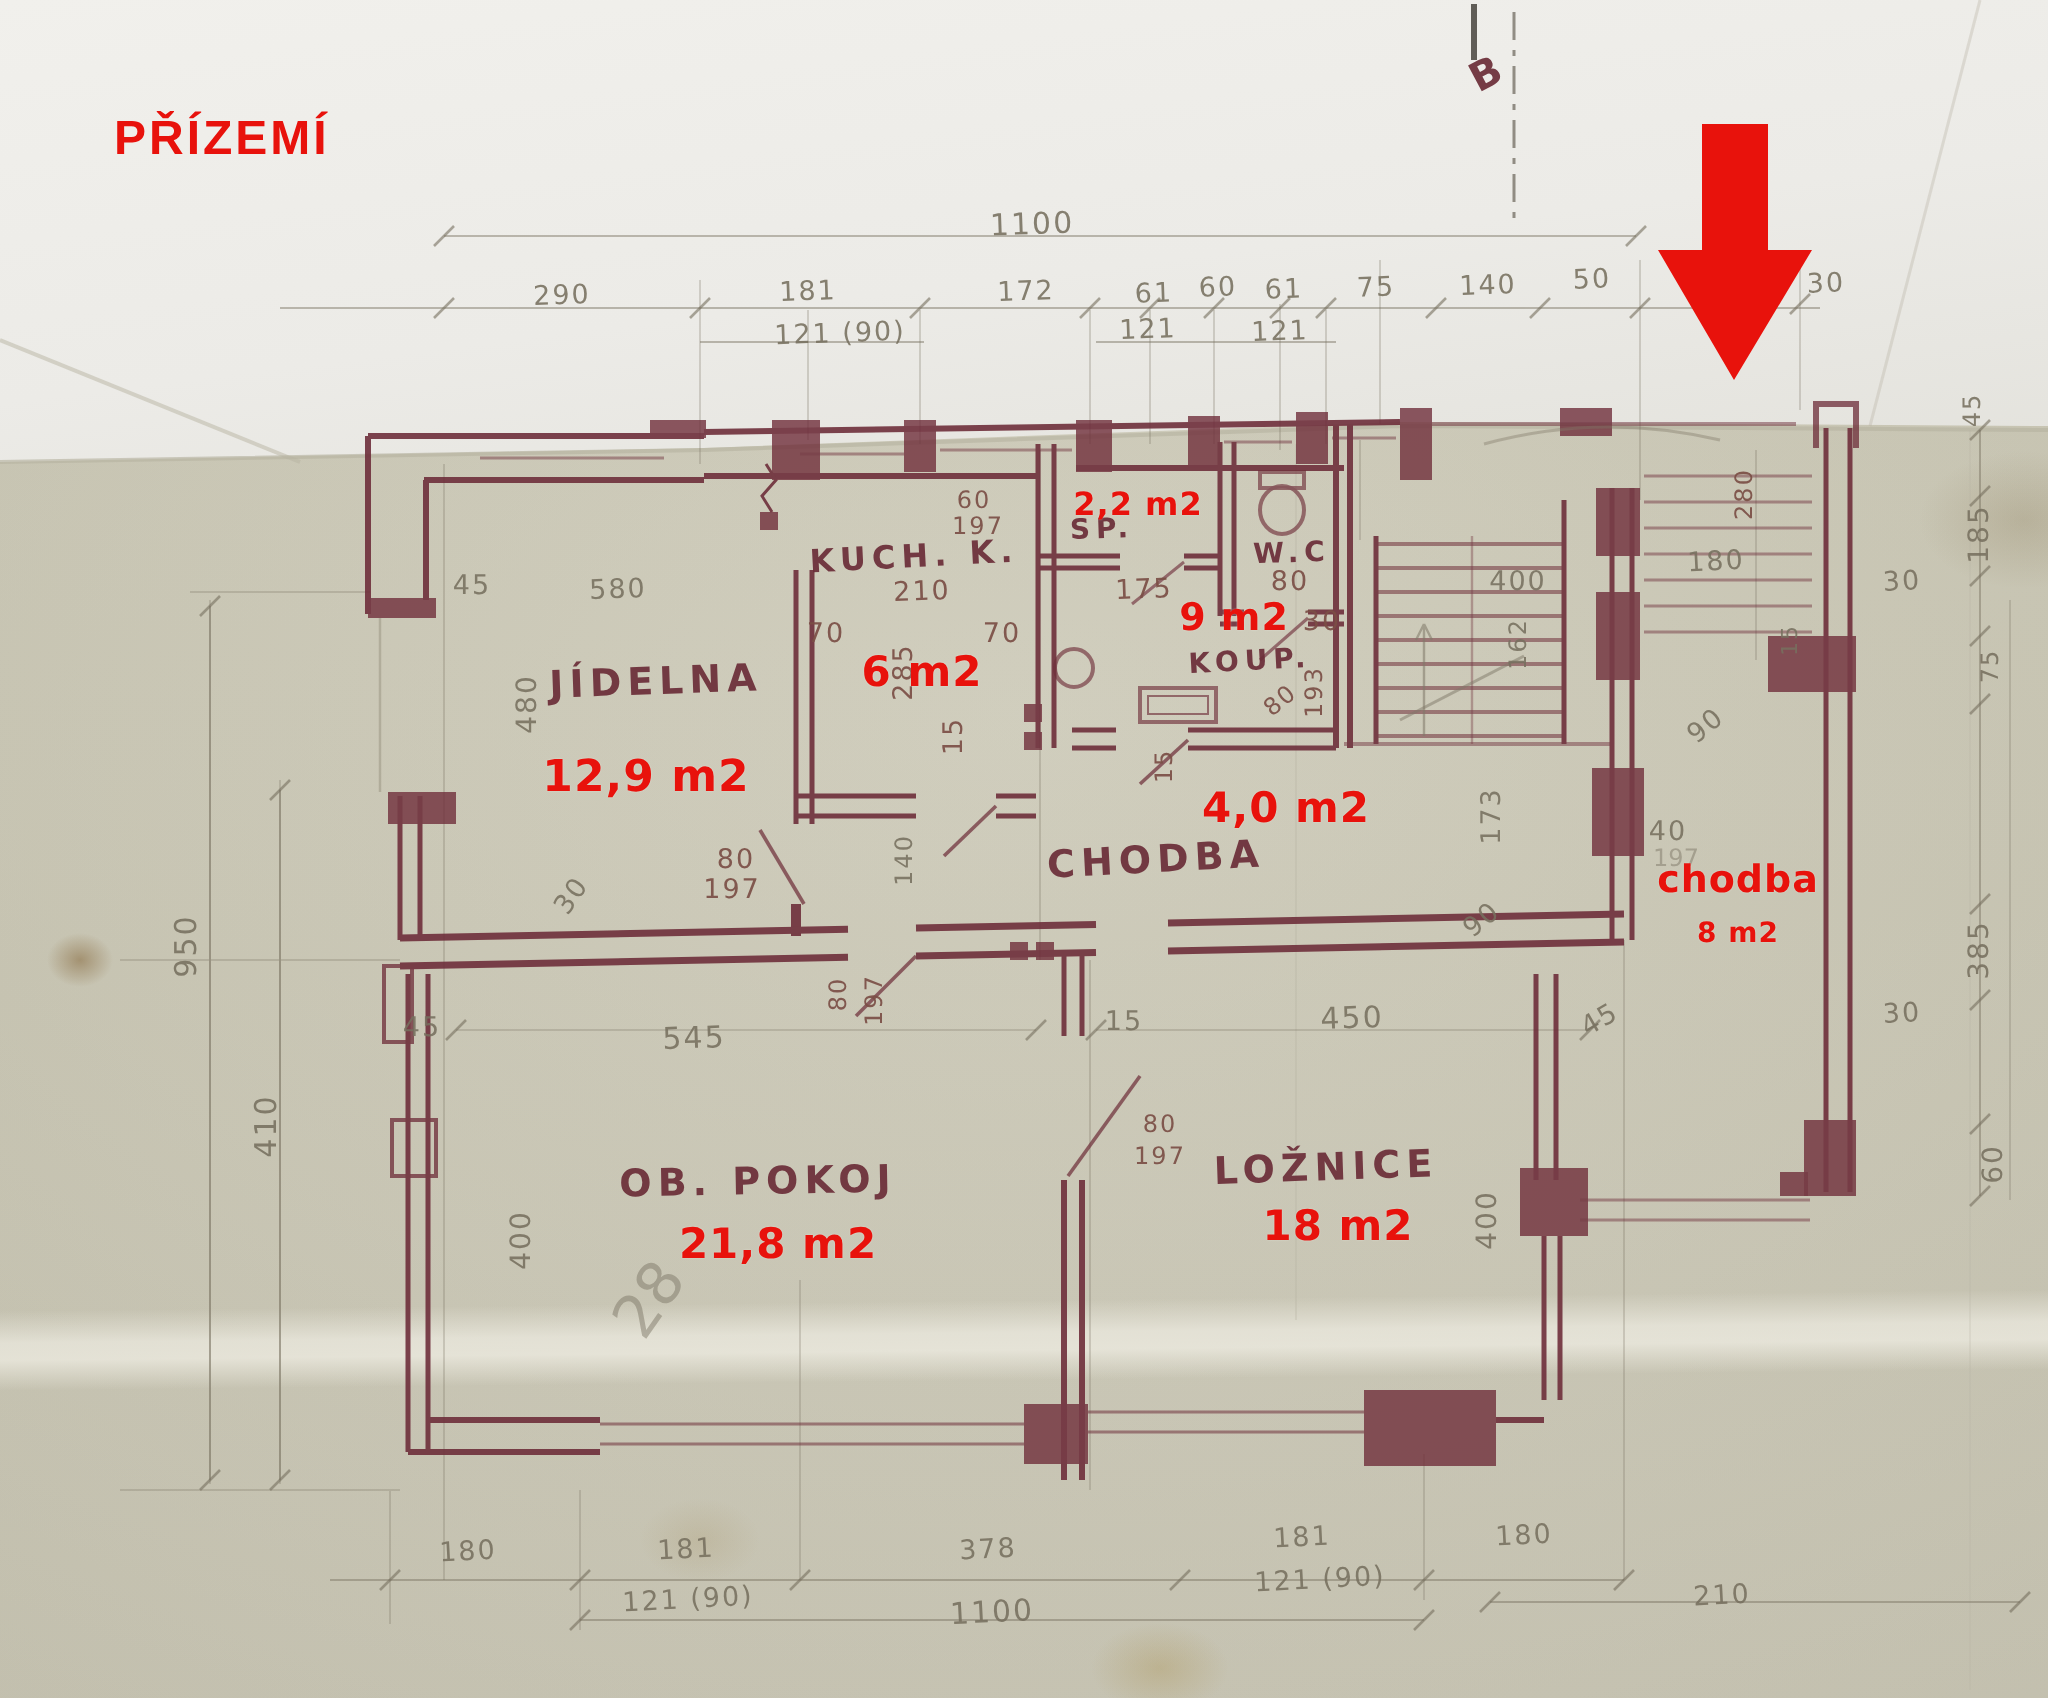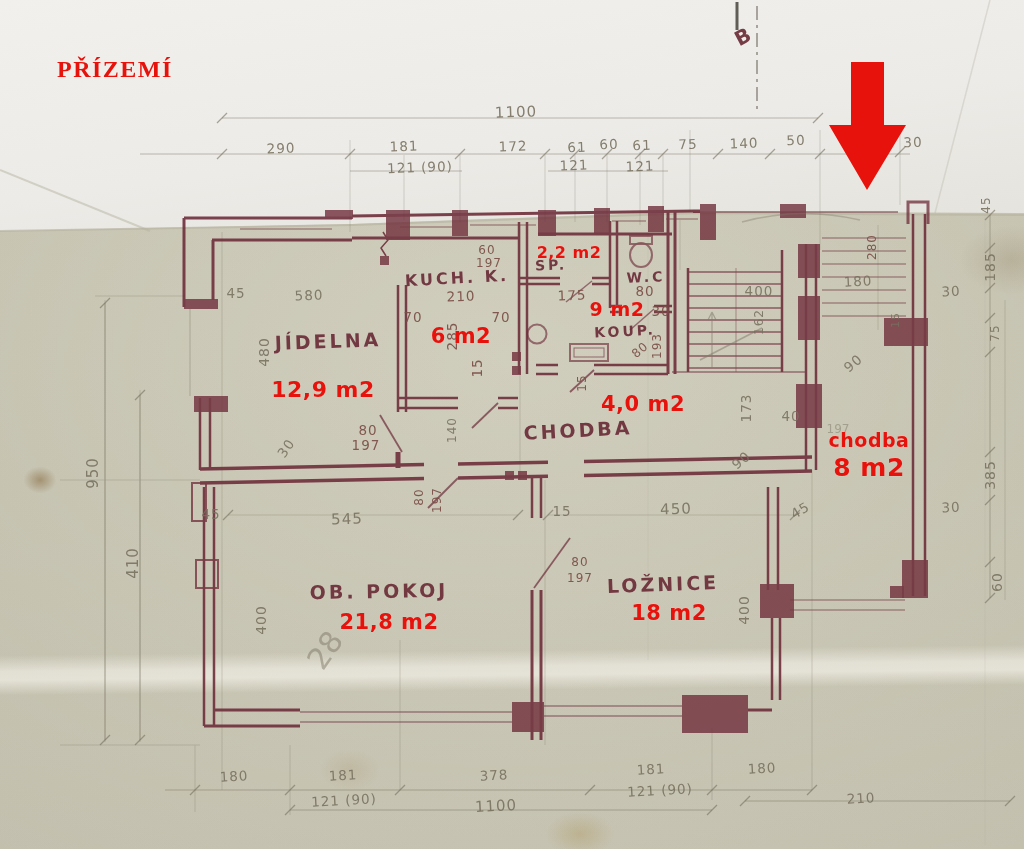--- a/index.html
+++ b/index.html
@@ -33,21 +33,21 @@
   .crease{stroke:#b7b3a2;fill:none;}
   .ann{position:absolute;white-space:nowrap;transform:translate(-50%,-50%);}
   .a-p{color:var(--pencil);opacity:.88;letter-spacing:1px;}
   .a-i{color:var(--ink);opacity:.92;letter-spacing:1px;}
   .a-f{color:var(--pencil);opacity:.45;}
   .a-m{color:var(--maroon);font-weight:bold;letter-spacing:3px;opacity:.92;}
   .a-r{color:var(--red);font-weight:bold;letter-spacing:.5px;
        text-shadow:0 0 1px rgba(255,255,255,.4);}
   .title{
     position:absolute;left:57px;top:56px;font-size:24px;font-weight:800;
-    letter-spacing:1.5px;color:var(--red);font-family:Liberation Serif, serif;
+    letter-spacing:1.5px;color:var(--red);font-family:Liberation Sans, sans-serif;
   }
 </style>
 </head>
 <body>
 
 <div class="stage" style="--red: #e8120c; --wall: #6e2e3a; --pencil: #77705f; --ink: #7b4f46; --maroon: #6b2d38;">
   <div class="white-top"></div>
   <div class="light-band"></div>
 
   <svg width="1024" height="849" viewBox="0 0 1024 849">
@@ -320,21 +320,21 @@
       <span class="ann a-i" style="left: 661px; top: 311px; font-size: 13.5px; transform: translate(-50%, -50%) rotate(0deg);">30</span>
       <span class="ann a-i" style="left: 657px; top: 346px; font-size: 12px; transform: translate(-50%, -50%) rotate(-90deg);">193</span>
       <span class="ann a-i" style="left: 640px; top: 350px; font-size: 12px; transform: translate(-50%, -50%) rotate(-40deg);">80</span>
       <span class="ann a-i" style="left: 582px; top: 383px; font-size: 12px; transform: translate(-50%, -50%) rotate(-90deg);">15</span>
       <span class="ann a-p" style="left: 759px; top: 291px; font-size: 13.5px; transform: translate(-50%, -50%) rotate(0deg);">400</span>
       <span class="ann a-p" style="left: 759px; top: 322px; font-size: 12px; transform: translate(-50%, -50%) rotate(-90deg);">162</span>
       <span class="ann a-p" style="left: 746px; top: 408px; font-size: 13.5px; transform: translate(-50%, -50%) rotate(-90deg);">173</span>
       <span class="ann a-p" style="left: 858px; top: 281px; font-size: 13.5px; transform: translate(-50%, -50%) rotate(-3deg);">180</span>
       <span class="ann a-i" style="left: 872px; top: 247px; font-size: 12px; transform: translate(-50%, -50%) rotate(-90deg);">280</span>
       <span class="ann a-p" style="left: 853px; top: 363px; font-size: 13.5px; transform: translate(-50%, -50%) rotate(-40deg);">90</span>
-      <span class="ann a-p" style="left: 791px; top: 416px; font-size: 13.5px; transform: translate(-50%, -50%) rotate(0deg);">40</span>
+      <span class="ann a-p" style="left: 834px; top: 416px; font-size: 13.5px; transform: translate(-50%, -50%) rotate(0deg);">40</span>
       <span class="ann a-f" style="left: 838px; top: 429px; font-size: 12px; transform: translate(-50%, -50%) rotate(0deg);">197</span>
       <span class="ann a-p" style="left: 741px; top: 460px; font-size: 13.5px; transform: translate(-50%, -50%) rotate(-40deg);">90</span>
       <span class="ann a-p" style="left: 986px; top: 205px; font-size: 12px; transform: translate(-50%, -50%) rotate(-90deg);">45</span>
       <span class="ann a-p" style="left: 990px; top: 267px; font-size: 14px; transform: translate(-50%, -50%) rotate(-90deg);">185</span>
       <span class="ann a-p" style="left: 951px; top: 291px; font-size: 13.5px; transform: translate(-50%, -50%) rotate(-3deg);">30</span>
       <span class="ann a-p" style="left: 995px; top: 333px; font-size: 12px; transform: translate(-50%, -50%) rotate(-90deg);">75</span>
       <span class="ann a-p" style="left: 895px; top: 320px; font-size: 11px; transform: translate(-50%, -50%) rotate(-90deg);">15</span>
       <span class="ann a-p" style="left: 990px; top: 475px; font-size: 14px; transform: translate(-50%, -50%) rotate(-90deg);">385</span>
       <span class="ann a-p" style="left: 951px; top: 507px; font-size: 13.5px; transform: translate(-50%, -50%) rotate(-3deg);">30</span>
       <span class="ann a-p" style="left: 997px; top: 582px; font-size: 14px; transform: translate(-50%, -50%) rotate(-90deg);">60</span>
@@ -365,20 +365,20 @@
       <span class="ann a-m" style="left: 457px; top: 278px; font-size: 16px; transform: translate(-50%, -50%) rotate(-3deg);">KUCH. K.</span>
       <span class="ann a-r" style="left: 461px; top: 336px; font-size: 21px; transform: translate(-50%, -50%) rotate(0deg);">6 m2</span>
       <span class="ann a-m" style="left: 551px; top: 265px; font-size: 14px; transform: translate(-50%, -50%) rotate(-2deg);">SP.</span>
       <span class="ann a-r" style="left: 569px; top: 252px; font-size: 16px; transform: translate(-50%, -50%) rotate(0deg);">2,2 m2</span>
       <span class="ann a-m" style="left: 646px; top: 277px; font-size: 14px; transform: translate(-50%, -50%) rotate(-2deg);">W.C</span>
       <span class="ann a-m" style="left: 625px; top: 331px; font-size: 14px; transform: translate(-50%, -50%) rotate(-3deg);">KOUP.</span>
       <span class="ann a-r" style="left: 617px; top: 309px; font-size: 19px; transform: translate(-50%, -50%) rotate(0deg);">9 m2</span>
       <span class="ann a-m" style="left: 578px; top: 430px; font-size: 19px; transform: translate(-50%, -50%) rotate(-3deg);">CHODBA</span>
       <span class="ann a-r" style="left: 643px; top: 404px; font-size: 21px; transform: translate(-50%, -50%) rotate(0deg);">4,0 m2</span>
       <span class="ann a-r" style="left: 869px; top: 440px; font-size: 19px; transform: translate(-50%, -50%) rotate(0deg);">chodba</span>
-      <span class="ann a-r" style="left: 869px; top: 467px; font-size: 25px; transform: translate(-50%, -50%) rotate(0deg);">8 m2</span>
+      <span class="ann a-r" style="left: 869px; top: 467px; font-size: 14px; transform: translate(-50%, -50%) rotate(0deg);">8 m2</span>
       <span class="ann a-m" style="left: 379px; top: 591px; font-size: 19px; transform: translate(-50%, -50%) rotate(-1deg);">OB. POKOJ</span>
       <span class="ann a-r" style="left: 389px; top: 622px; font-size: 21px; transform: translate(-50%, -50%) rotate(0deg);">21,8 m2</span>
       <span class="ann a-m" style="left: 663px; top: 584px; font-size: 19px; transform: translate(-50%, -50%) rotate(-2deg);">LOŽNICE</span>
       <span class="ann a-r" style="left: 669px; top: 613px; font-size: 21px; transform: translate(-50%, -50%) rotate(0deg);">18 m2</span>
       <span class="ann a-m" style="left: 744px; top: 36px; font-size: 20px; transform: translate(-50%, -50%) rotate(-28deg);">B</span>
     </div>
 </div>
 
 </body></html>

